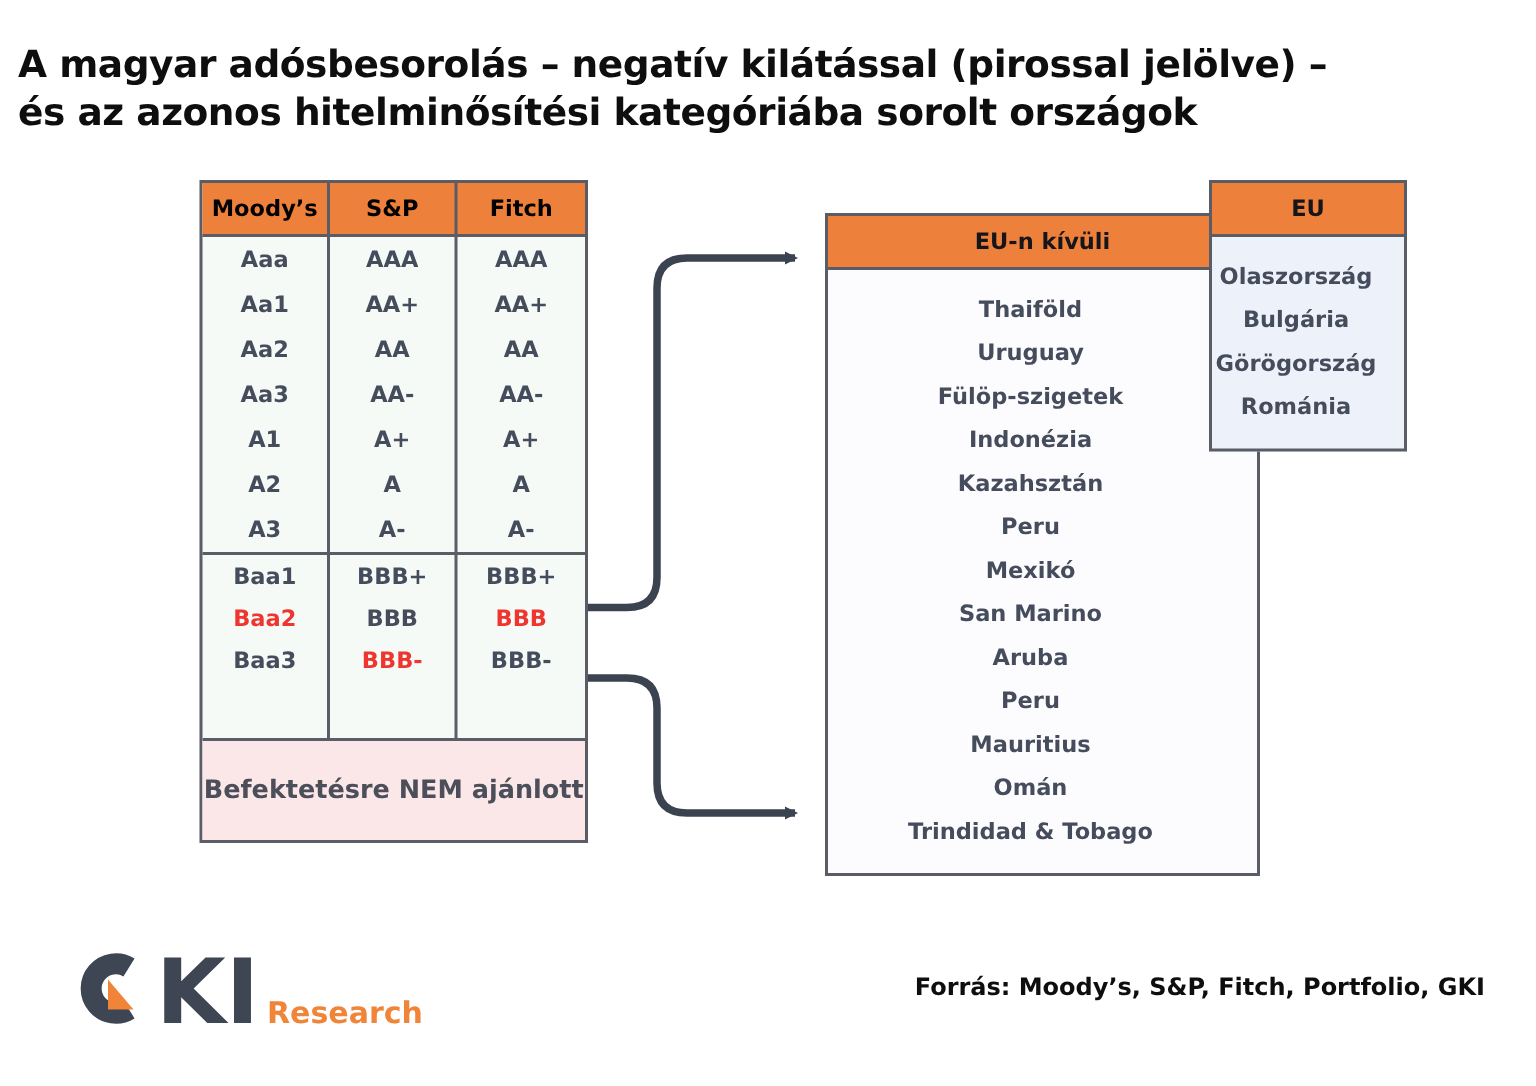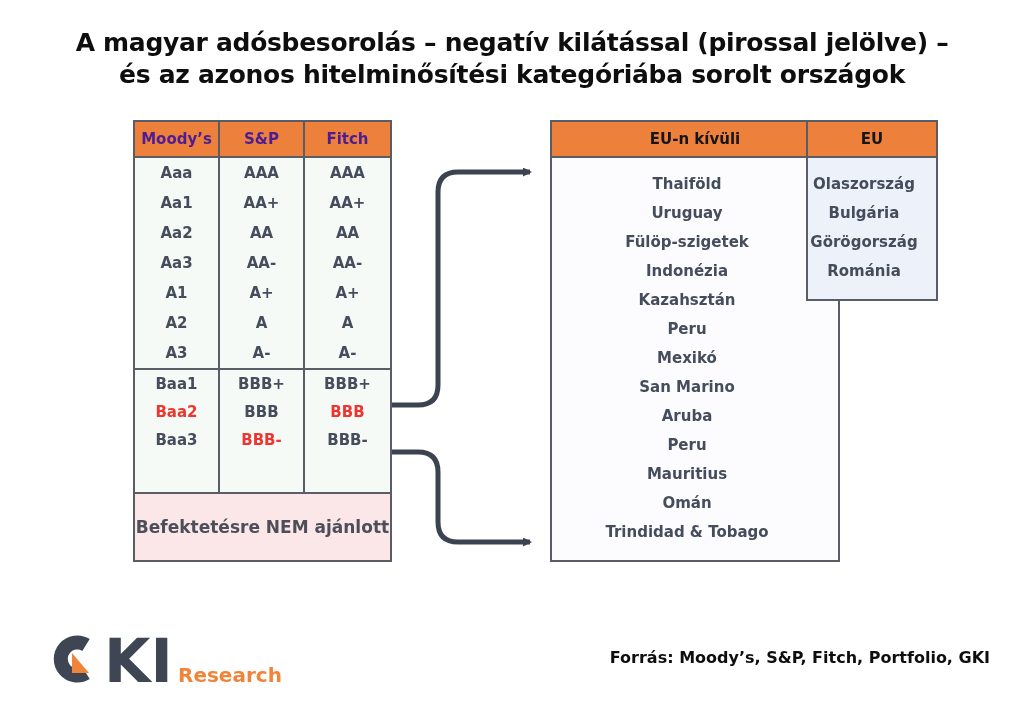--- a/index.html
+++ b/index.html
@@ -14,30 +14,30 @@
     --arrow:#3C4350;
     --logo-dark:#3E4553;
     --logo-orange:#F08438;
   }
   *{box-sizing:border-box;margin:0;padding:0;}
   body{
     width:1024px;height:724px;position:relative;background:#ffffff;overflow:hidden;
     font-family:"DejaVu Sans","Liberation Sans",sans-serif;
   }
   .title{
-    position:absolute;top:27px;left:0;width:1024px;text-align:center;
-    font-size:25px;line-height:32px;font-weight:bold;color:#0E0E0E;letter-spacing:-0.3px;
+    position:absolute;top:27px;left:0;width:1024px;
+    font-size:25px;line-height:32px;font-weight:bold;color:#0E0E0E;letter-spacing:-0.3px;padding-left:12px;
   }
   
   .ratings-table{
     position:absolute;left:133px;top:120px;width:259px;
     border:2px solid var(--border);background:var(--mint);
   }
   .rt-header{display:grid;grid-template-columns:85px 85px 85px;height:36px;background:var(--orange);border-bottom:2px solid var(--border);}
-  .rt-header .hcell{display:flex;align-items:center;justify-content:center;font-weight:bold;font-size:15px;color:#4c1d95;}
+  .rt-header .hcell{display:flex;align-items:center;justify-content:center;font-weight:bold;font-size:15px;color:#000000;}
   .colsep{border-right:2px solid var(--border);}
   .rt-grid{display:grid;grid-template-columns:85px 85px 85px;}
   .rt-grid .cell{
     display:flex;align-items:center;justify-content:center;
     font-weight:bold;font-size:15px;color:var(--ink);height:30px;
   }
   .rt-grid.bbb{border-top:2px solid var(--border);}
   .rt-grid.bbb .cell{height:28px;}
   .rt-grid .cell.filler{height:38px;}
   .negative{color:var(--red) !important;}
@@ -51,21 +51,21 @@
   .ct-header{
     height:36px;background:var(--orange);border-bottom:2px solid var(--border);
     display:flex;align-items:center;justify-content:center;
     font-weight:bold;font-size:15px;color:#15151A;
   }
   .ct-body{padding:11px 16px 14px 0;}
   .country-row{
     height:29px;display:flex;align-items:center;justify-content:center;
     font-weight:bold;font-size:15px;color:var(--ink);
   }
-  .noneu{left:550px;width:290px;background:var(--noneu-bg);}
+  .noneu{left:550px;width:290px;background:var(--noneu-bg);margin-top:22px;}
   .eu{left:806px;width:132px;background:var(--eu-bg);}
   
   .arrows{position:absolute;left:0;top:0;pointer-events:none;}
   
   .logo{position:absolute;left:52px;top:632px;}
   .source{
     position:absolute;right:34px;top:648px;
     font-weight:bold;font-size:16px;color:#0E0E0E;
   }
 </style>

